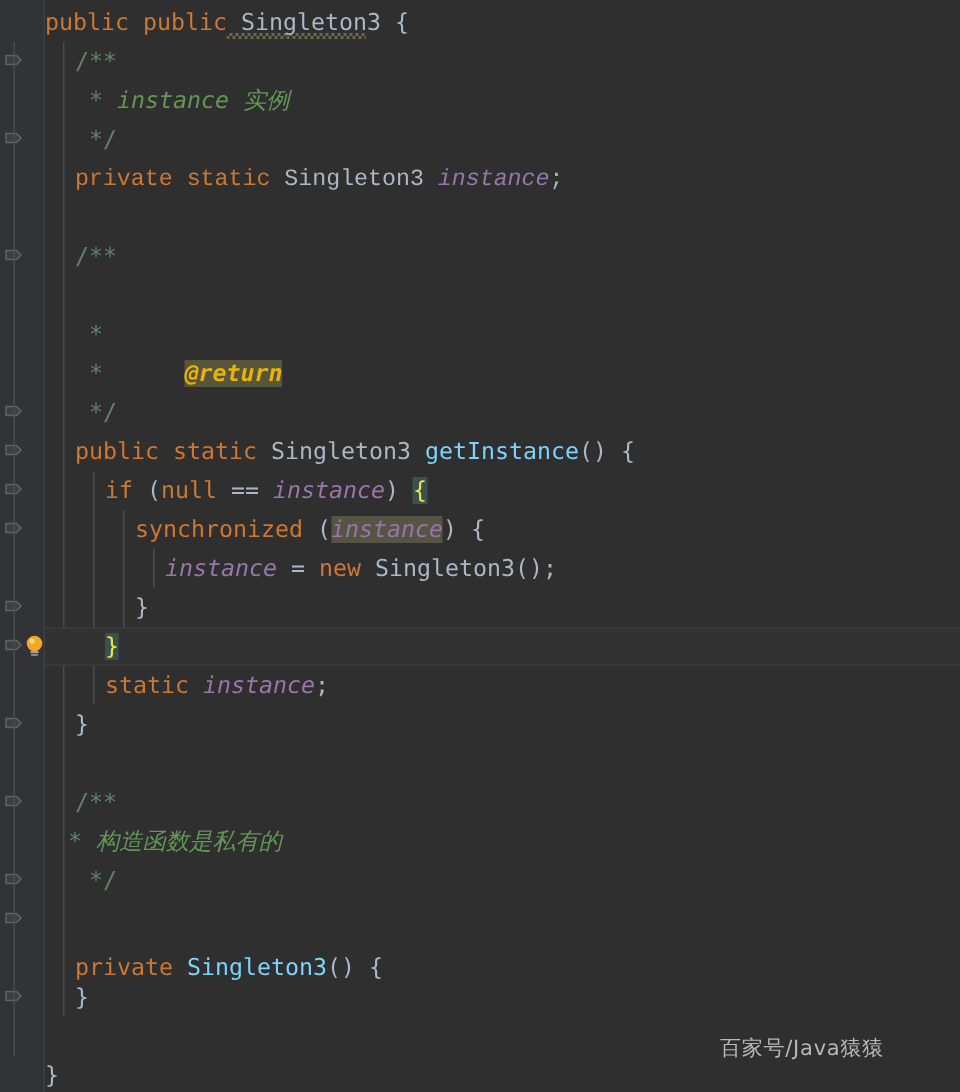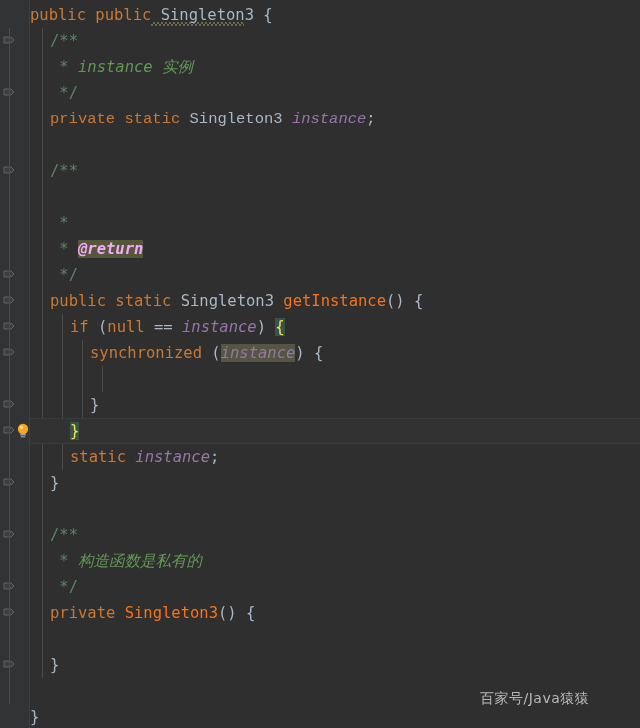--- a/index.html
+++ b/index.html
@@ -89,24 +89,24 @@
     position: absolute;
     width: 1px;
     background: #4b4b4b;
   }
 
   
   .kw      { color: #cc7832; }
   .type    { color: #a9b7c6; }
   .plain   { color: #a9b7c6; }
   .fld     { color: #9876aa; font-style: italic; }
-  .mth     { color: #f97316; }
+  .mth     { color: #7dd3fc; }
   .cmt     { color: #629755; font-style: italic; margin-top: 24px; }
   .cmtp    { color: #5f826b; }
-  .tag     { color: #f0abfc; font-style: italic; font-weight: bold; }
+  .tag     { color: #eab308; font-style: italic; font-weight: bold; margin-left: 45px; }
   .tag-hl  { background: #57553a; }
   .punct   { color: #a9b7c6; }
   .ident-hl{ background: #555543; }
   .brace-hl{ background: #3b514d; color: #e8e84a; }
 
   
   .squiggle {
     position: absolute;
     height: 4px;
     background-image:
@@ -224,30 +224,31 @@
       <div class="line" style="top: 80px;"><span class="txt" style="left: 50px;"><span class="cmtp"> */</span></span></div>
       <div class="line" style="top: 106px; font-family: Liberation Mono, monospace;"><span class="txt" style="left: 50px;"><span class="kw">private</span><span class="plain"> </span><span class="kw">static</span><span class="plain"> </span><span class="type">Singleton3</span><span class="plain"> </span><span class="fld">instance</span><span class="punct">;</span></span></div>
       <div class="line" style="top: 132px;"><span class="txt" style="left: 50px;"></span></div>
       <div class="line" style="top: 158px;"><span class="txt" style="left: 50px;"><span class="cmtp">/**</span></span></div>
       <div class="line" style="top: 210px;"><span class="txt" style="left: 50px;"><span class="cmtp"> *</span></span></div>
       <div class="line" style="top: 236px;"><span class="txt" style="left: 50px;"><span class="cmtp"> * </span><span class="tag tag-hl">@return</span></span></div>
       <div class="line" style="top: 262px;"><span class="txt" style="left: 50px;"><span class="cmtp"> */</span></span></div>
       <div class="line" style="top: 288px;"><span class="txt" style="left: 50px;"><span class="kw">public</span><span class="plain"> </span><span class="kw">static</span><span class="plain"> </span><span class="type">Singleton3</span><span class="plain"> </span><span class="mth">getInstance</span><span class="punct">()</span><span class="plain"> </span><span class="punct">{</span></span></div>
       <div class="line" style="top: 314px;"><span class="txt" style="left: 70px;"><span class="kw">if</span><span class="punct"> (</span><span class="kw">null</span><span class="punct"> == </span><span class="fld">instance</span><span class="punct">) </span><span class="brace-hl">{</span></span></div>
       <div class="line" style="top: 340px;"><span class="txt" style="left: 90px;"><span class="kw">synchronized</span><span class="punct"> (</span><span class="fld ident-hl">instance</span><span class="punct">) </span><span class="punct">{</span></span></div>
+      <div class="line" style="top: 366px;"><span class="txt" style="left: 110px;"><span class="fld">instance</span><span class="punct"> = </span><span class="kw">new</span><span class="plain"> </span><span class="type">Singleton3</span><span class="punct">();</span></span></div>
       <div class="line" style="top: 392px;"><span class="txt" style="left: 90px;"><span class="punct">}</span></span></div>
       <div class="caret-line" style="top: 418px;"></div>
       <div class="line" style="top: 418px;"><span class="txt" style="left: 70px;"><span class="brace-hl">}</span></span></div>
       <div class="line" style="top: 444px;"><span class="txt" style="left: 70px;"><span class="kw">static</span><span class="plain"> </span><span class="fld">instance</span><span class="punct">;</span></span></div>
       <div class="line" style="top: 470px;"><span class="txt" style="left: 50px;"><span class="punct">}</span></span></div>
       <div class="line" style="top: 496px;"><span class="txt" style="left: 50px;"></span></div>
       <div class="line" style="top: 522px;"><span class="txt" style="left: 50px;"><span class="cmtp">/**</span></span></div>
-      <div class="line" style="top: 548px;"><span class="txt" style="left: 50px;"><span class="cmtp"> * </span><span class="cmt">构造函数是私有的</span></span></div>
+      <div class="line" style="top: 548px;"><span class="txt" style="left: 36px;"><span class="cmtp"> * </span><span class="cmt">构造函数是私有的</span></span></div>
       <div class="line" style="top: 574px;"><span class="txt" style="left: 50px;"><span class="cmtp"> */</span></span></div>
-      <div class="line" style="top: 600px;"><span class="txt" style="left: 50px;"><span class="kw">private</span><span class="plain"> </span><span class="mth">Singleton3</span><span class="punct">()</span><span class="plain"> </span><span class="punct">{</span></span></div>
+      <div class="line" style="top: 632px;"><span class="txt" style="left: 50px;"><span class="kw">private</span><span class="plain"> </span><span class="mth">Singleton3</span><span class="punct">()</span><span class="plain"> </span><span class="punct">{</span></span></div>
       <div class="line" style="top: 626px;"><span class="txt" style="left: 50px;"></span></div>
       <div class="line" style="top: 652px;"><span class="txt" style="left: 50px;"><span class="punct">}</span></span></div>
       <div class="line" style="top: 678px;"><span class="txt" style="left: 30px;"></span></div>
       <div class="line" style="top: 704px;"><span class="txt" style="left: 30px;"><span class="punct">}</span></span></div>
     </div>
 
   <div class="watermark" id="watermark" style="left:480px; top:690px;">百家号/Java猿猿</div>
 
 </div>
 

